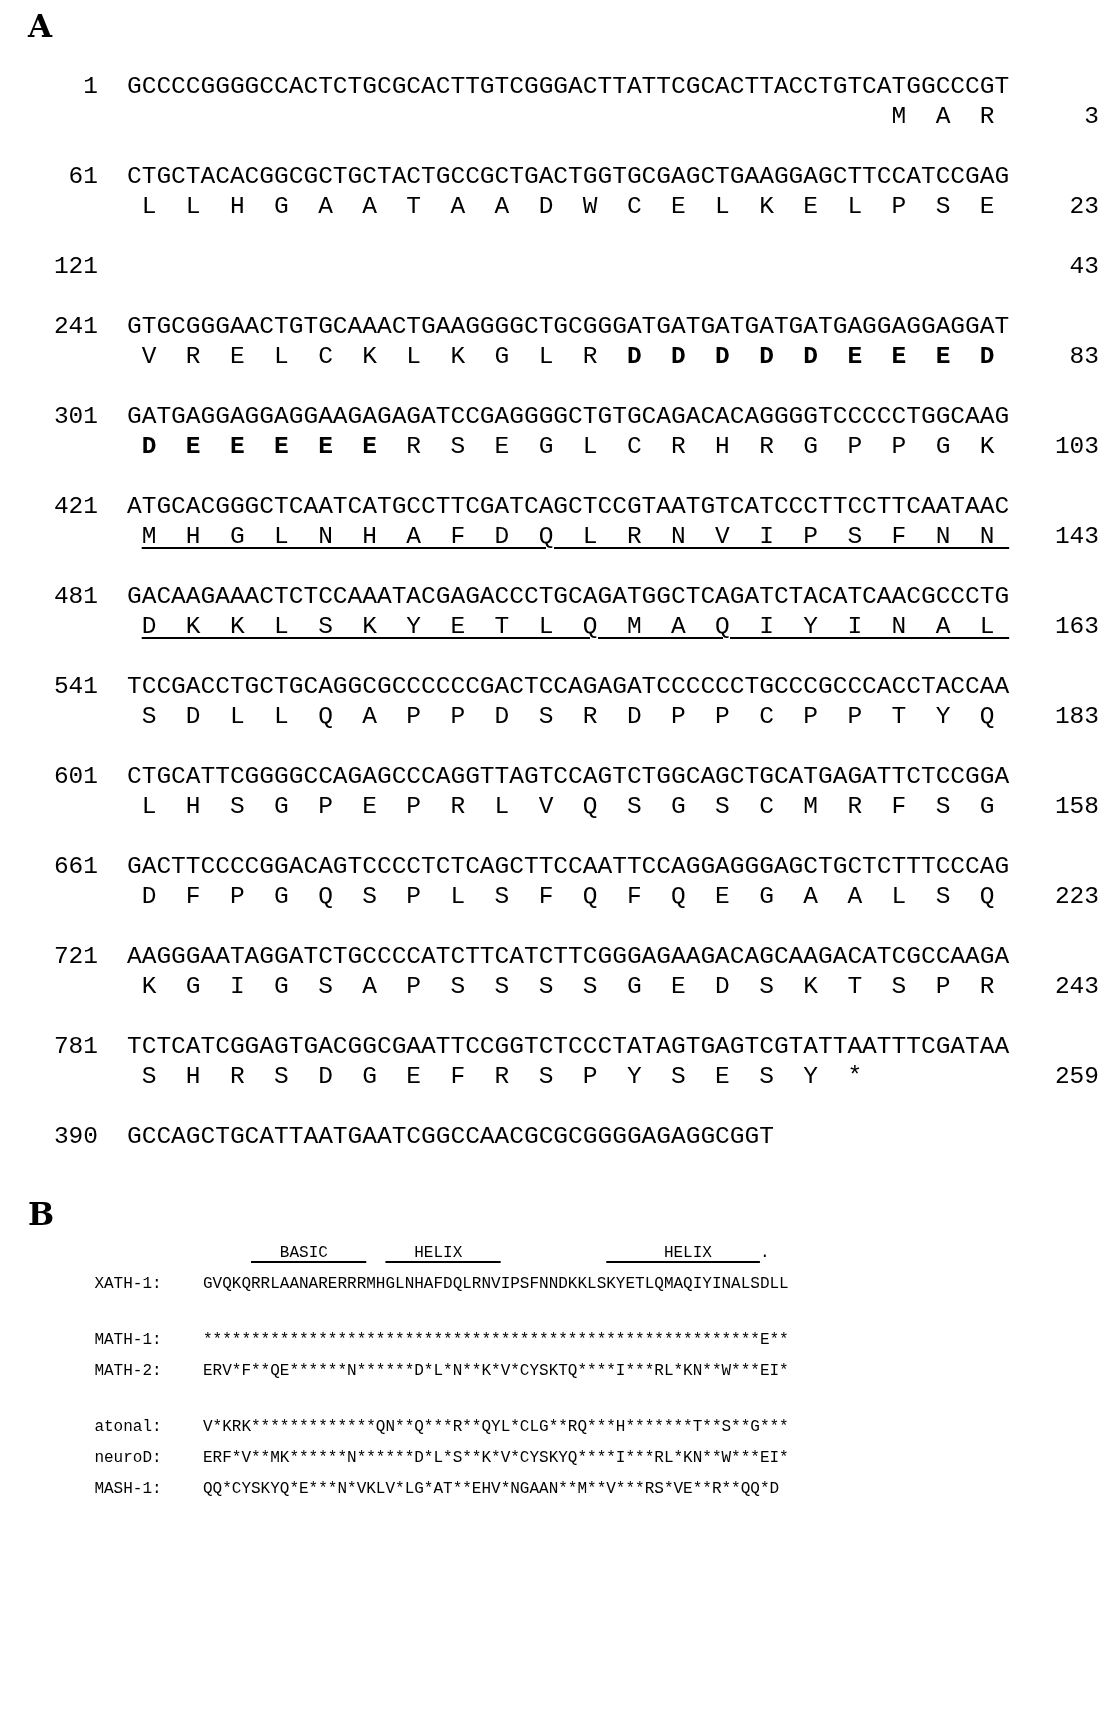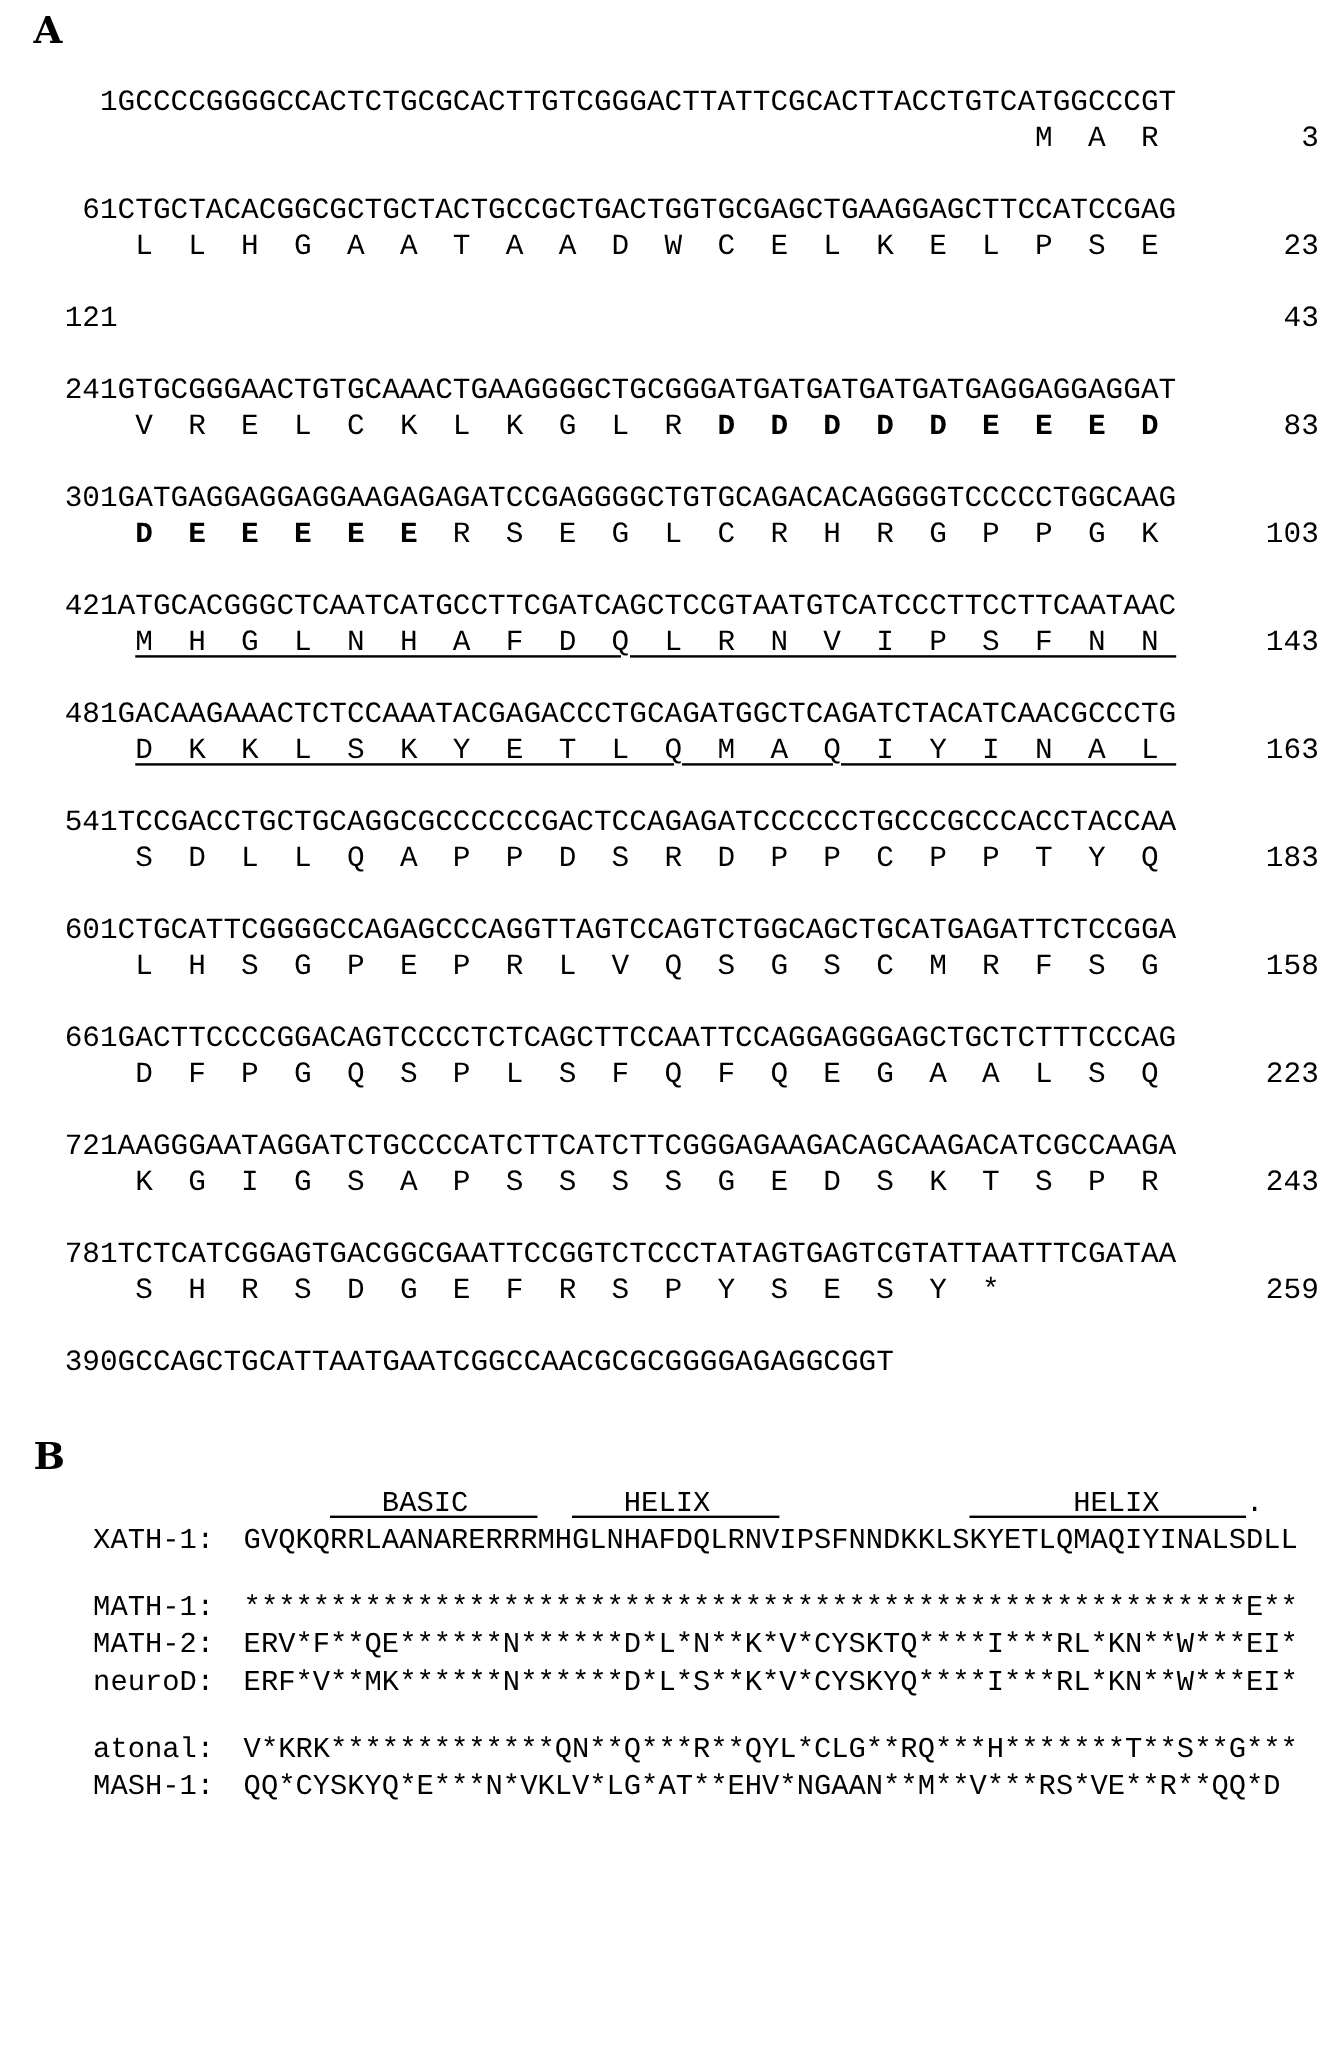--- a/index.html
+++ b/index.html
@@ -24,34 +24,34 @@
   #panelA-rows { margin-top:28px; }
   .arow {
     position:relative;
     display:flex;
     font-size:24.5px;
     line-height:30px;
     margin-bottom:30px;
     white-space:pre;
   }
   .lnum { flex:none; width:98px; text-align:right; }
-  .aseq { }
+  .aseq { margin-left:29px; }
   .rnum { position:absolute; right:2px; bottom:0; line-height:30px; }
   .b { font-weight:bold; }
   .u {
     text-decoration:underline;
     text-decoration-thickness:2px;
     text-underline-offset:4px;
   }
   
   .panelB { margin-top:44px; }
   #panelB-head { margin-top:6px; }
   .brow {
     display:flex;
-    font-size:24px;
+    font-size:16px;
     line-height:31px;
     white-space:pre;
   }
   .bname { flex:none; margin-left:53px; width:150px; text-align:center; }
   .gap-before { margin-top:25px; }
 </style>
 </head>
 <body>
 
 <div class="panelA">
@@ -88,18 +88,18 @@
   <div class="panel-label">B</div>
   <div id="panelB-head">
     <div class="brow">
       <div class="bname"></div>
       <pre class="bseq" id="bheader"><span>     </span><span class="u">   BASIC    </span><span>  </span><span class="u">   HELIX    </span><span>           </span><span class="u">      HELIX     </span><span>.</span></pre>
     </div>
     <div id="panelB-rows">
         <div class="brow"><div class="bname">XATH-1:</div><pre class="bseq">GVQKQRRLAANARERRRMHGLNHAFDQLRNVIPSFNNDKKLSKYETLQMAQIYINALSDLL</pre></div>
         <div class="brow gap-before"><div class="bname">MATH-1:</div><pre class="bseq">**********************************************************E**</pre></div>
         <div class="brow"><div class="bname">MATH-2:</div><pre class="bseq">ERV*F**QE******N******D*L*N**K*V*CYSKTQ****I***RL*KN**W***EI*</pre></div>
+        <div class="brow gap-before"><div class="bname">atonal:</div><pre class="bseq">V*KRK*************QN**Q***R**QYL*CLG**RQ***H*******T**S**G***</pre></div>
         <div class="brow"><div class="bname">neuroD:</div><pre class="bseq">ERF*V**MK******N******D*L*S**K*V*CYSKYQ****I***RL*KN**W***EI*</pre></div>
-        <div class="brow gap-before"><div class="bname">atonal:</div><pre class="bseq">V*KRK*************QN**Q***R**QYL*CLG**RQ***H*******T**S**G***</pre></div>
         <div class="brow"><div class="bname">MASH-1:</div><pre class="bseq">QQ*CYSKYQ*E***N*VKLV*LG*AT**EHV*NGAAN**M**V***RS*VE**R**QQ*D</pre></div>
       </div>
   </div>
 </div>
 
 </body></html>

